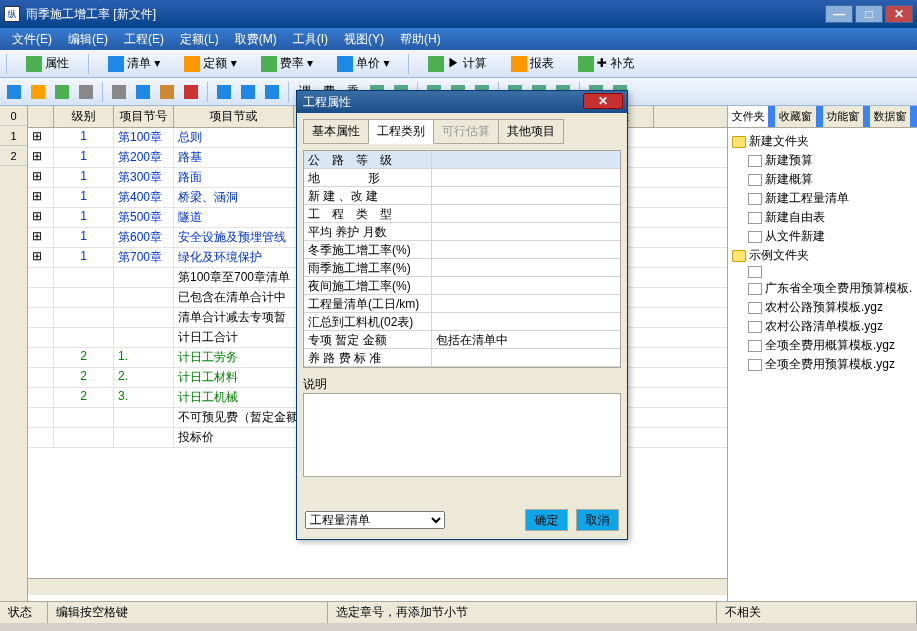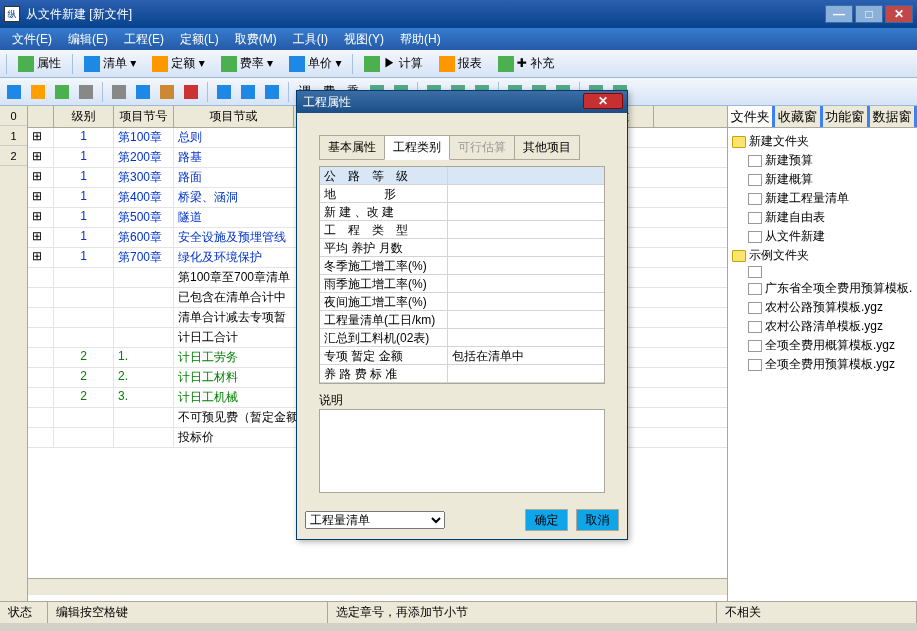--- a/index.html
+++ b/index.html
@@ -5,76 +5,76 @@
 *{box-sizing:border-box;margin:0;padding:0;font-family:"Microsoft YaHei","SimSun",sans-serif;font-size:12px}
 body{background:#d4d0c8;overflow:hidden;width:917px;height:631px;position:relative}
 .titlebar{height:28px;background:linear-gradient(#2b5fb0,#06428c);color:#fff;display:flex;align-items:center;padding:0 4px}
 .titlebar .icon{width:16px;height:16px;background:#fff;border:1px solid #333;font-size:9px;display:flex;align-items:center;justify-content:center;color:#06428c;margin-right:6px}
 .titlebar .title{flex:1}
 .winbtns{display:flex;gap:2px}
 .winbtn{width:28px;height:18px;background:#8bb0da;border:1px solid #3a6aa8;display:flex;align-items:center;justify-content:center;color:#fff;font-weight:bold;cursor:pointer}
 .winbtn.close{background:#c04848}
 .menubar{height:22px;background:linear-gradient(#377bd0,#245aa6);display:flex;align-items:center;padding:0 4px;color:#fff}
 .menubar span{padding:2px 8px;cursor:pointer}
-.toolbar{height:28px;background:linear-gradient(#f3f6fc,#d6e4f6);border-bottom:1px solid #9db7d8;display:flex;align-items:center;padding:0 4px;gap:2px}
+.toolbar{height:28px;background:linear-gradient(#f3f6fc,#d6e4f6);border-bottom:1px solid #9db7d8;display:flex;align-items:center;padding:0 4px;gap:10px}
 .tbtn{padding:2px 6px;display:flex;align-items:center;gap:3px;cursor:pointer;border:1px solid transparent}
 .tbtn .ic{width:16px;height:16px;display:inline-block}
 .sep{width:1px;height:20px;background:#a9c0dc;margin:0 2px}
 .toolbar2{height:28px;background:linear-gradient(#f3f6fc,#d6e4f6);border-bottom:1px solid #9db7d8;display:flex;align-items:center;padding:0 4px;gap:4px}
 .ticon{width:20px;height:20px;cursor:pointer;border:1px solid transparent;display:flex;align-items:center;justify-content:center}
 .workarea{display:flex;height:495px;background:#fff}
 .leftgutter{width:28px;background:#ece9d8;border-right:1px solid #aca899;display:flex;flex-direction:column}
 .lgcell{height:20px;border-bottom:1px solid #ccc;display:flex;align-items:center;justify-content:center;font-size:11px;background:#ece9d8}
 .gridarea{flex:1;overflow:hidden;position:relative}
 .ghead{display:flex;height:22px;background:#ece9d8;border-bottom:1px solid #aca899}
 .gh{border-right:1px solid #aca899;display:flex;align-items:center;justify-content:center;background:#ece9d8}
 .gbody{overflow:auto;height:450px}
 .grow{display:flex;height:20px;border-bottom:1px solid #e4e4e4}
 .gc{border-right:1px solid #e4e4e4;padding:1px 4px;overflow:hidden;white-space:nowrap}
 .blue{color:#0033cc}
 .green{color:#008000}
 .rightpane{width:190px;border-left:1px solid #aca899;display:flex;flex-direction:column}
 .rtabs{height:22px;display:flex;background:#ece9d8;border-bottom:1px solid #aca899}
-.rtab{flex:1;border-right:3px solid #3b82f6;display:flex;align-items:center;justify-content:center;cursor:pointer;font-size:13px}
+.rtab{flex:1;border-right:7px solid #3b82f6;display:flex;align-items:center;justify-content:center;cursor:pointer;font-size:11px}
 .rtab.active{background:#fff}
 .rtree{flex:1;background:#fff;overflow:auto;padding:4px}
 .tnode{display:flex;align-items:center;padding:1px 0;cursor:pointer;white-space:nowrap}
 .tnode .fic{width:14px;height:12px;margin-right:3px}
 .folder{background:#fde370;border:1px solid #c9a400;border-radius:1px}
 .doc{background:#fff;border:1px solid #999}
 .ind1{padding-left:16px}
 .scrollh{height:17px;background:#ece9d8;border-top:1px solid #aca899}
 .statusbar{height:22px;background:#ece9d8;border-top:1px solid #aca899;display:flex}
 .scell{border-right:1px solid #aca899;padding:2px 8px;display:flex;align-items:center}
 
 .modal{position:absolute;left:296px;top:90px;width:332px;height:450px;background:#ece9d8;border:1px solid #003c74;box-shadow:2px 2px 6px rgba(0,0,0,.3)}
 .modal .mtitle{height:22px;background:linear-gradient(#3b6ea5,#1b4e88);color:#fff;display:flex;align-items:center;padding:0 6px;position:relative}
 .modal .mclose{position:absolute;right:4px;top:2px;width:40px;height:16px;background:#c73030;border:1px solid #8b0000;border-radius:2px;display:flex;align-items:center;justify-content:center;cursor:pointer;color:#fff;font-weight:bold}
-.mbody{padding:22px}
+.mbody{padding:6px}
 .mtabs{display:flex;margin-bottom:6px}
 .mtab{padding:3px 8px;border:1px solid #aca899;background:#ece9d8;margin-right:-1px;cursor:pointer;position:relative}
 .mtab.active{background:#fff;border-bottom-color:#fff;z-index:1}
 .mtab.disabled{color:#999}
 .mgrid{border:1px solid #aca899;background:#fff}
 .mrow{display:flex;height:18px;border-bottom:1px solid #d4d4d4}
 .mrow:first-child{background:#d8e6f5}
 .ml{width:128px;border-right:1px solid #d4d4d4;padding:1px 4px}
 .mr{flex:1;padding:1px 4px}
 .mdesc{margin-top:8px}
 .mdesc textarea{width:100%;height:84px;border:1px solid #aca899;resize:none}
 .mfoot{position:absolute;bottom:8px;left:8px;right:8px;display:flex;align-items:center;gap:8px}
 .mfoot select{width:140px}
 .mbtn{width:43px;height:22px;border:1px solid #aca899;background:#0ea5e9;cursor:pointer}
 </style>
 </head>
 <body>
 
 <div class="titlebar">
   <div class="icon">纵</div>
-  <div class="title">从文件新建   [新文件]</div>
+  <div class="title">雨季施工增工率   [新文件]</div>
   <div class="winbtns">
     <div class="winbtn">—</div>
     <div class="winbtn">□</div>
     <div class="winbtn close">✕</div>
   </div>
 </div>
 
 <div class="menubar" id="menubar">
     <span>文件(E)</span>
     <span>编辑(E)</span>

